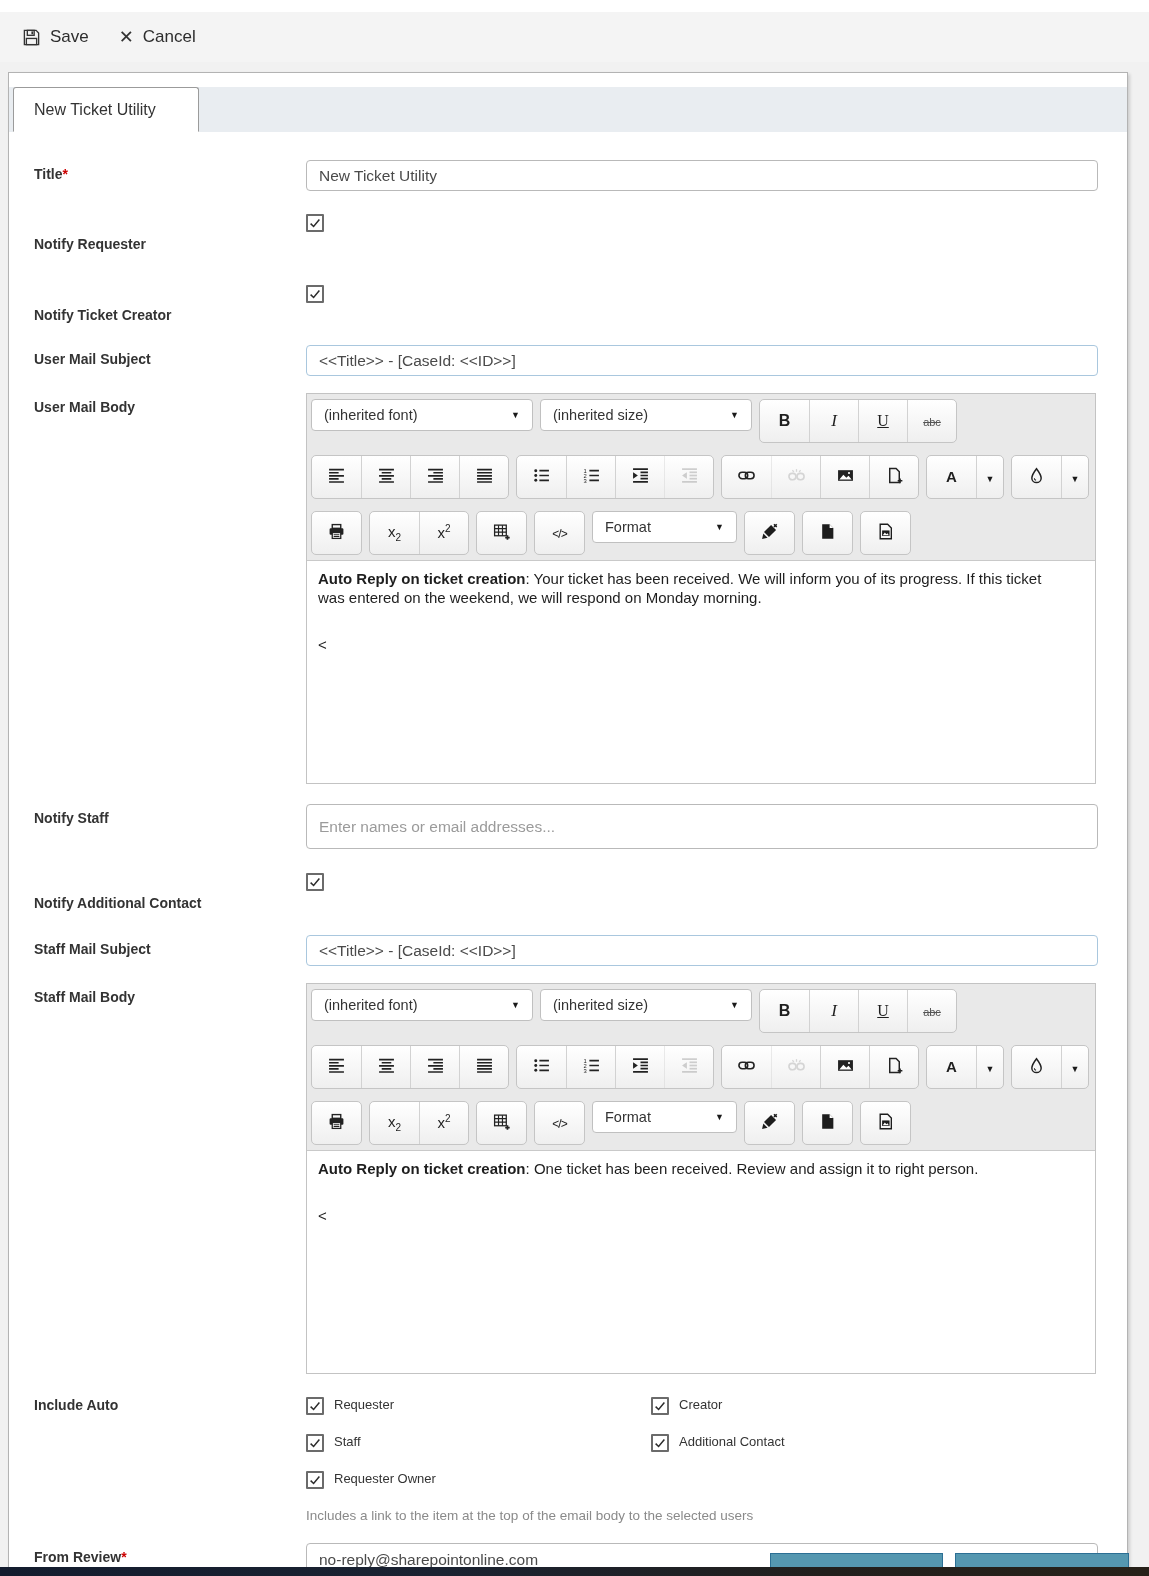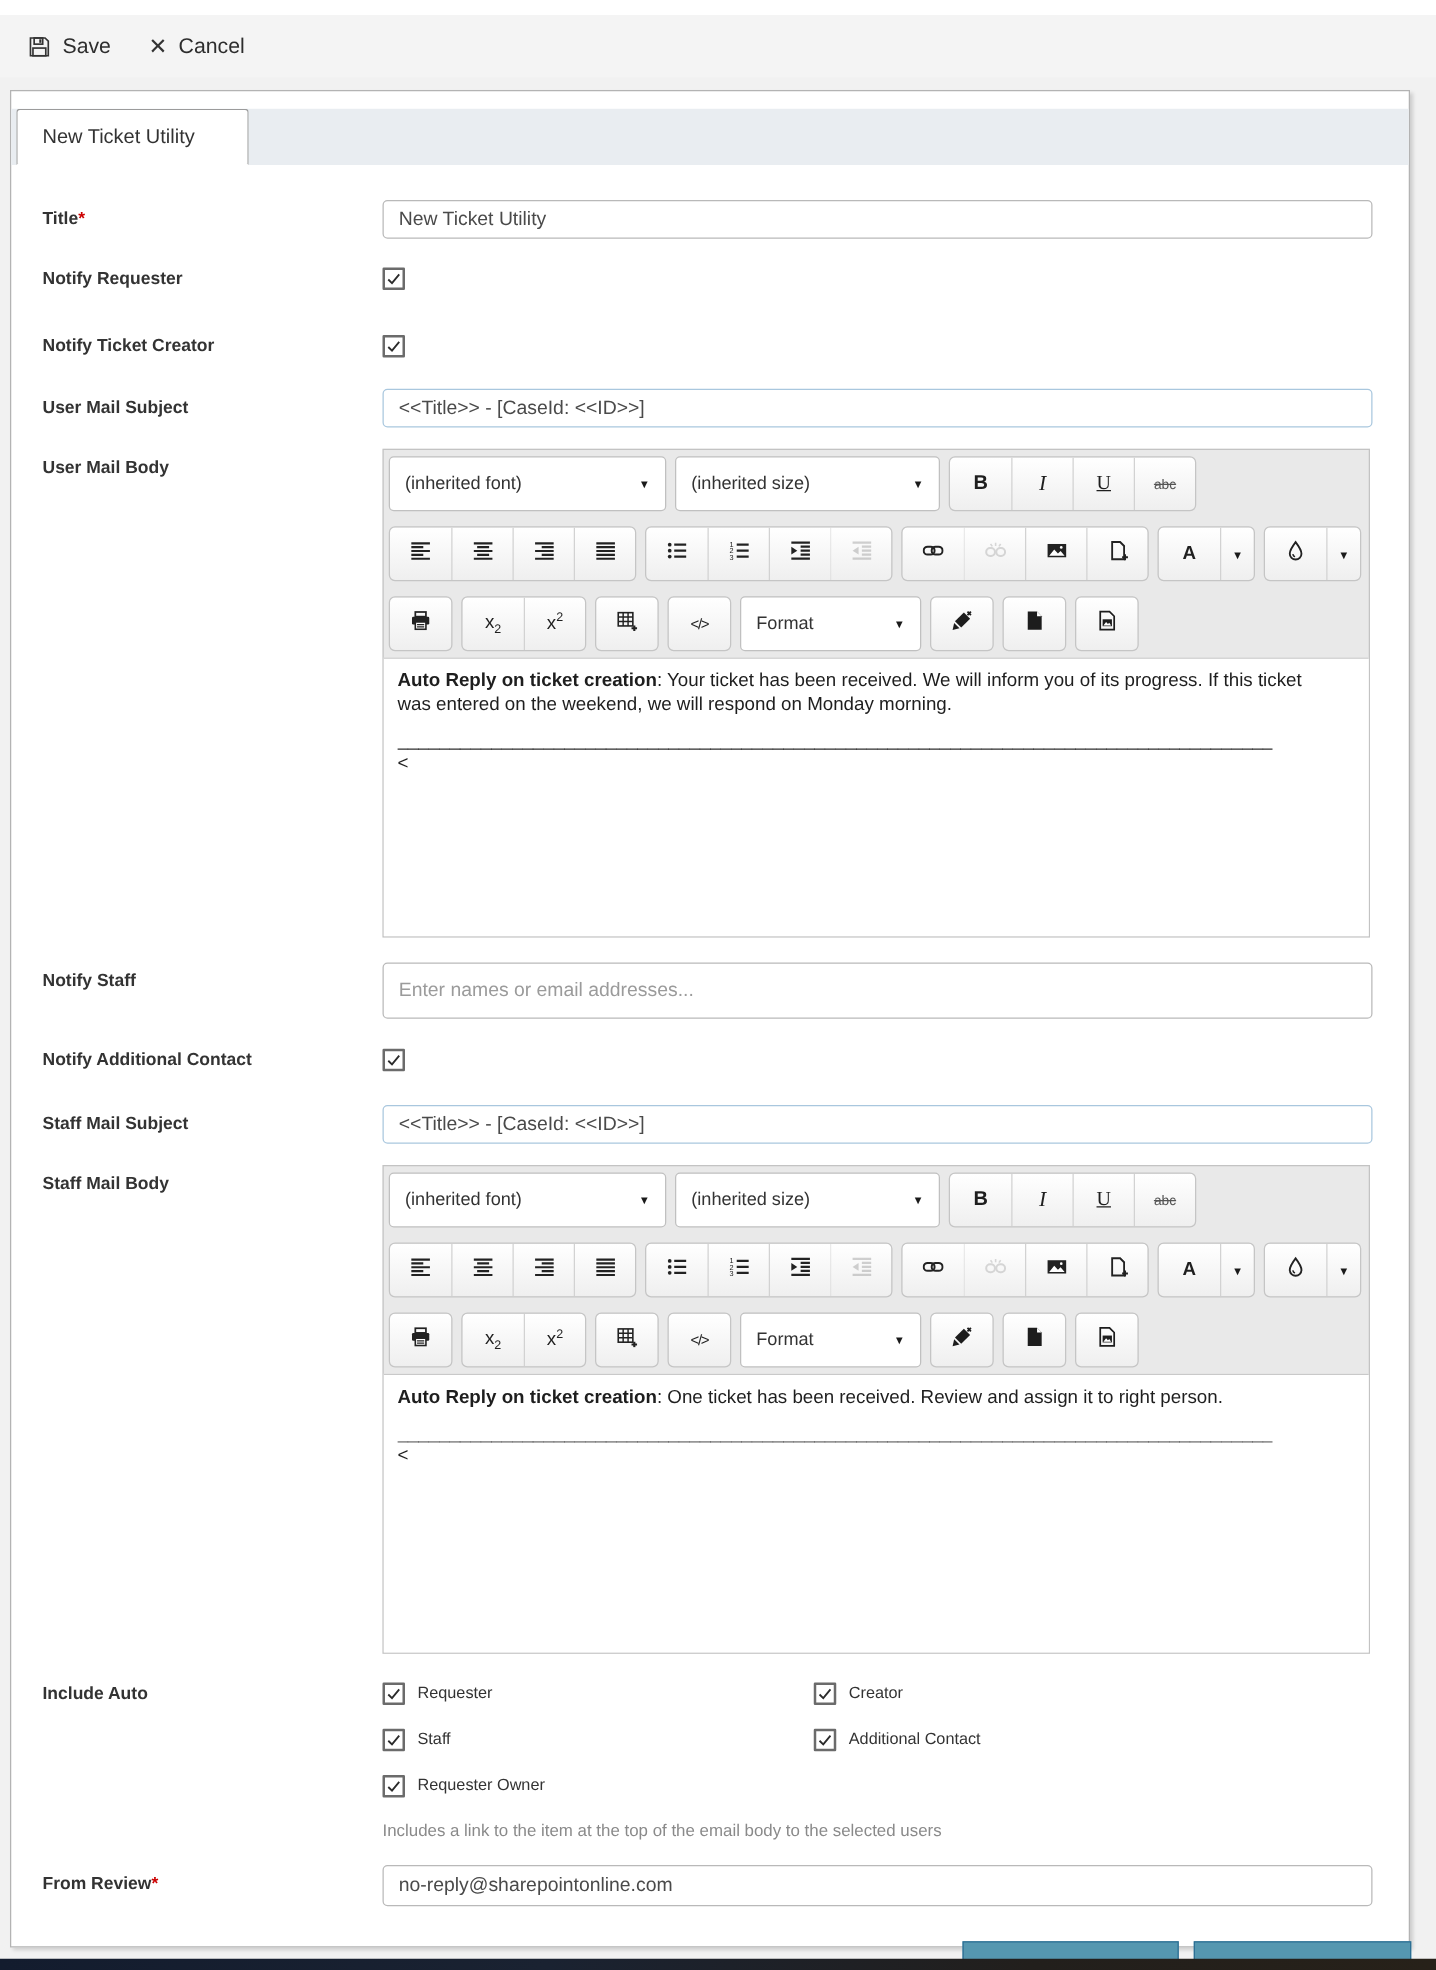--- a/index.html
+++ b/index.html
@@ -17,39 +17,39 @@
   
   .panel { width:1120px; margin:10px 0 0 8px; background:#fff; border:1px solid #b3b3b3;
            box-shadow:2px 2px 3px rgba(0,0,0,.15); padding-top:14px; }
   .tabstrip { height:45px; background:#e9edf1; }
   .tab { display:inline-block; height:45px; line-height:43px; background:#fff; border:1px solid #9b9b9b;
          border-bottom:1px solid #fff; border-radius:3px 3px 0 0; margin-left:4px; padding:0 20px;
          min-width:186px; font-size:16px; color:#333; }
   .form { padding:28px 0 32px 25px; }
   .frow { display:flex; }
   .flabel { width:272px; flex:none; font-size:14px; font-weight:bold; color:#333; padding-top:6px; }
-  .flabel.cbrow { padding-top:0; }
+  .flabel.cbrow { padding-top:0;margin-top:22px; }
   .req { color:#cc0000; font-weight:bold; }
   .fcontrol { width:792px; flex:none; }
   input.txt { width:100%; height:31px; border:1px solid #b9b9b9; border-radius:4px; padding:0 12px;
               font-size:15.5px; color:#4a4a4a; font-family:inherit; background:#fff; outline:none; }
   input.txt.blue { border-color:#a9c7de; }
   input.txt.people { height:45px; }
   input.txt.from { height:33px; }
   input::placeholder { color:#9b9b9b; }
   
   .cb { width:18px; height:18px; border:2px solid #6b6b6b; border-radius:1px; background:#fff;
         display:inline-flex; align-items:center; justify-content:center; flex:none; cursor:pointer; }
   .cb svg { display:block; }
   
   .rte { width:790px; border:1px solid #c3c3c3; background:#e9e9e9; }
   .rte-toolbar { padding:5px 4px; }
   .rte-row { display:flex; gap:7px; margin-bottom:12px; }
   .rte-row:last-child { margin-bottom:0; }
-  .rte-select { height:44px; background:#fff; border:1px solid #c0c0c0; border-radius:4px;
+  .rte-select { height:32px; background:#fff; border:1px solid #c0c0c0; border-radius:4px;
                 display:flex; align-items:center; justify-content:space-between; padding:0 12px;
                 font-size:14.5px; color:#333; cursor:pointer; }
   .sel-font { width:222px; } .sel-size { width:212px; } .sel-format { width:145px; }
   .caret { font-size:9px; color:#1a1a1a; }
   .btn-group { display:flex; border:1px solid #c5c5c5; border-radius:5px; overflow:hidden;
                background:linear-gradient(#ffffff,#efefef); }
   .rte-btn { width:49px; height:42px; display:flex; align-items:center; justify-content:center;
              border-left:1px solid #d2d2d2; cursor:pointer; }
   .rte-btn:first-child { border-left:none; }
   .rte-btn.narrow { width:27px; }

